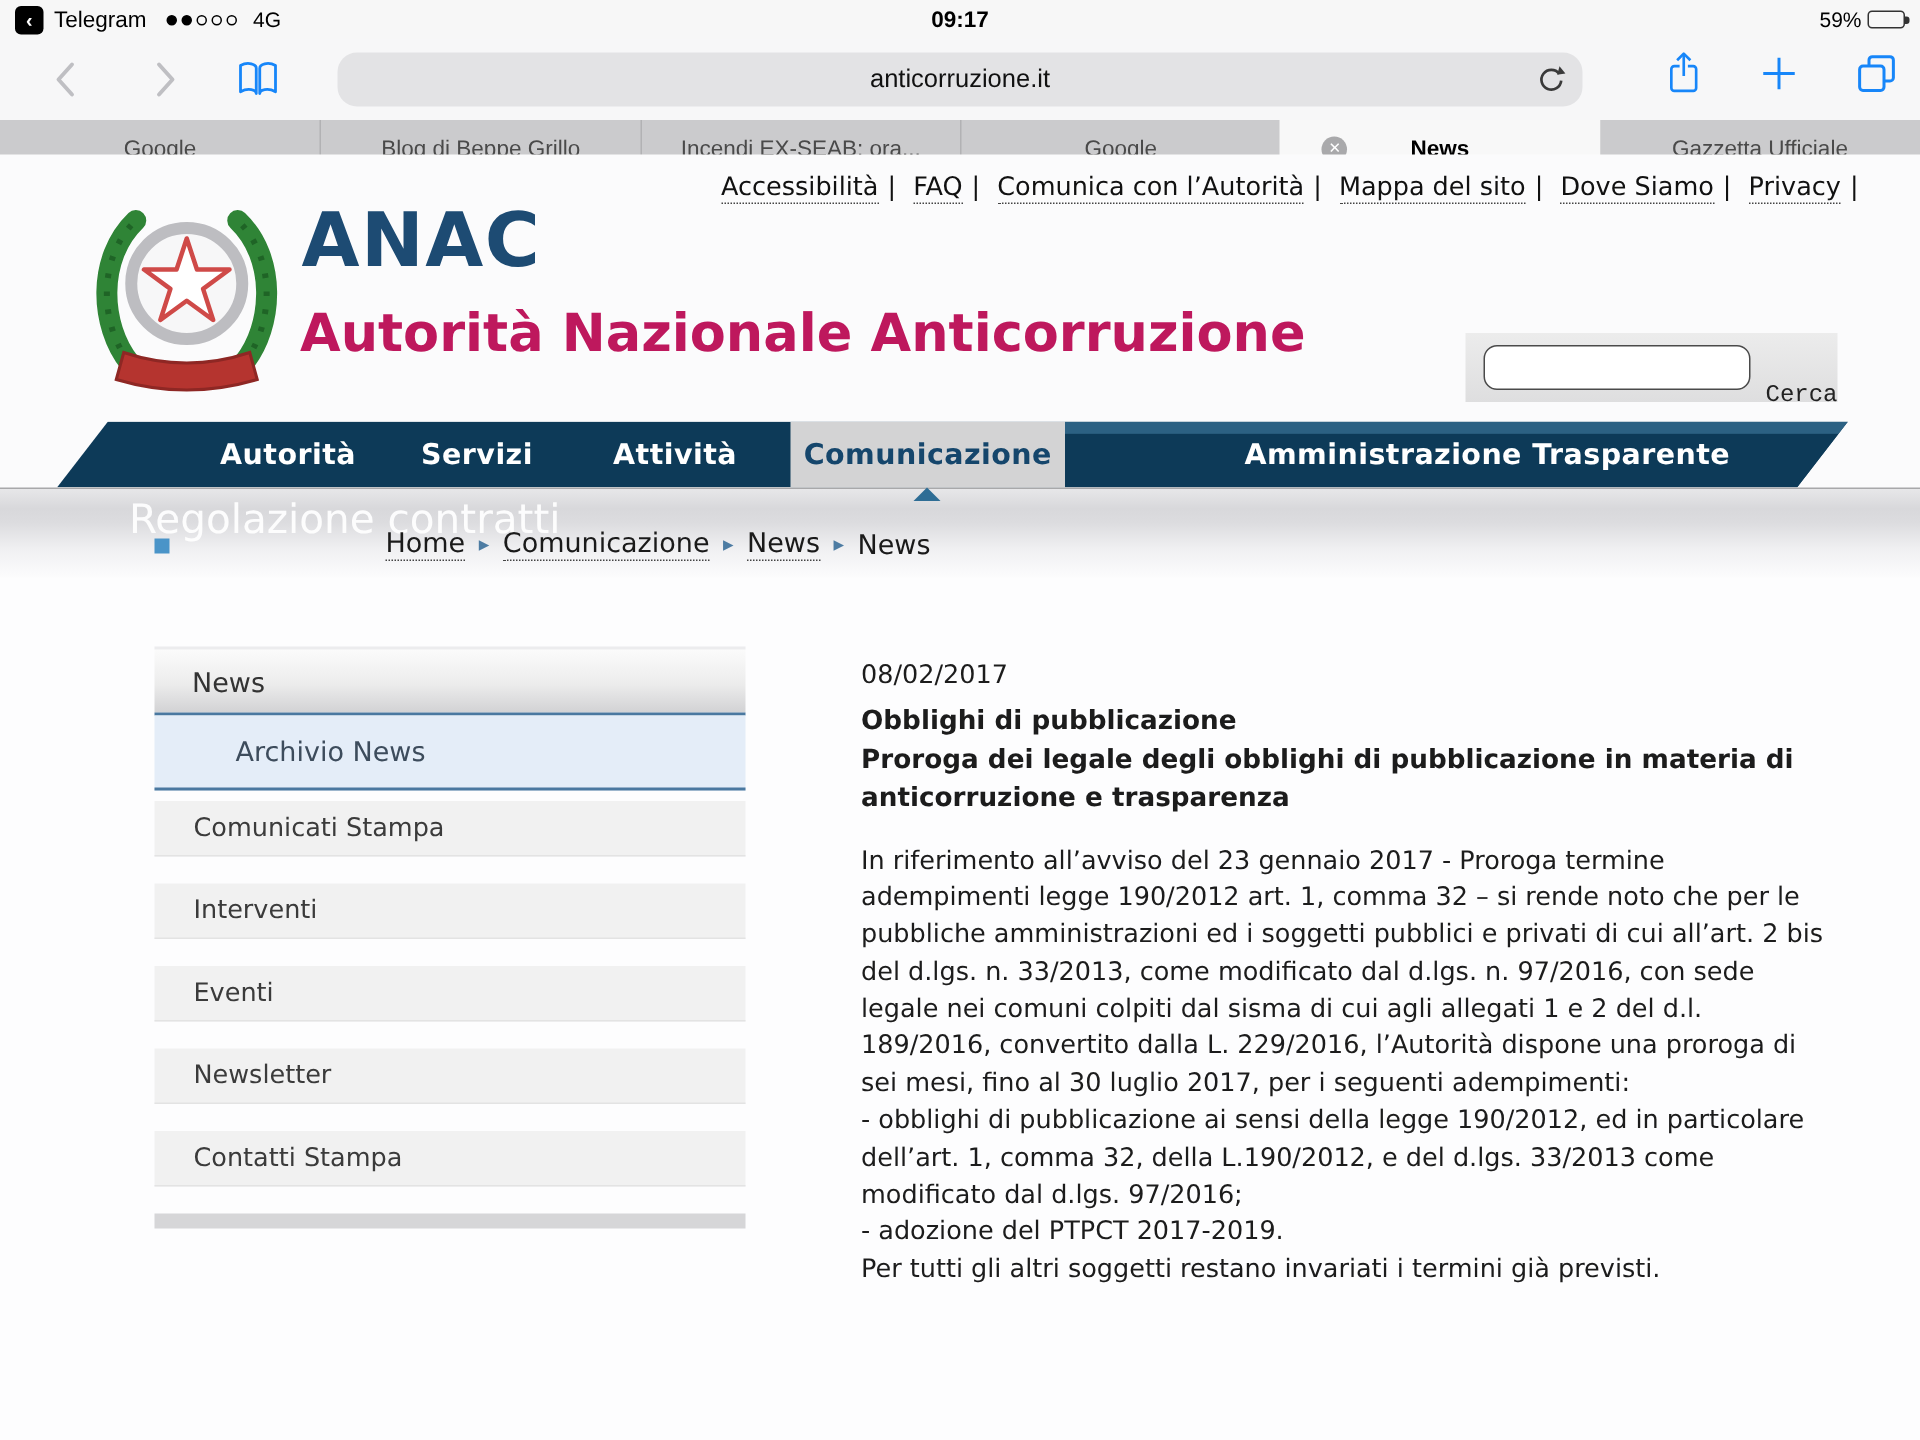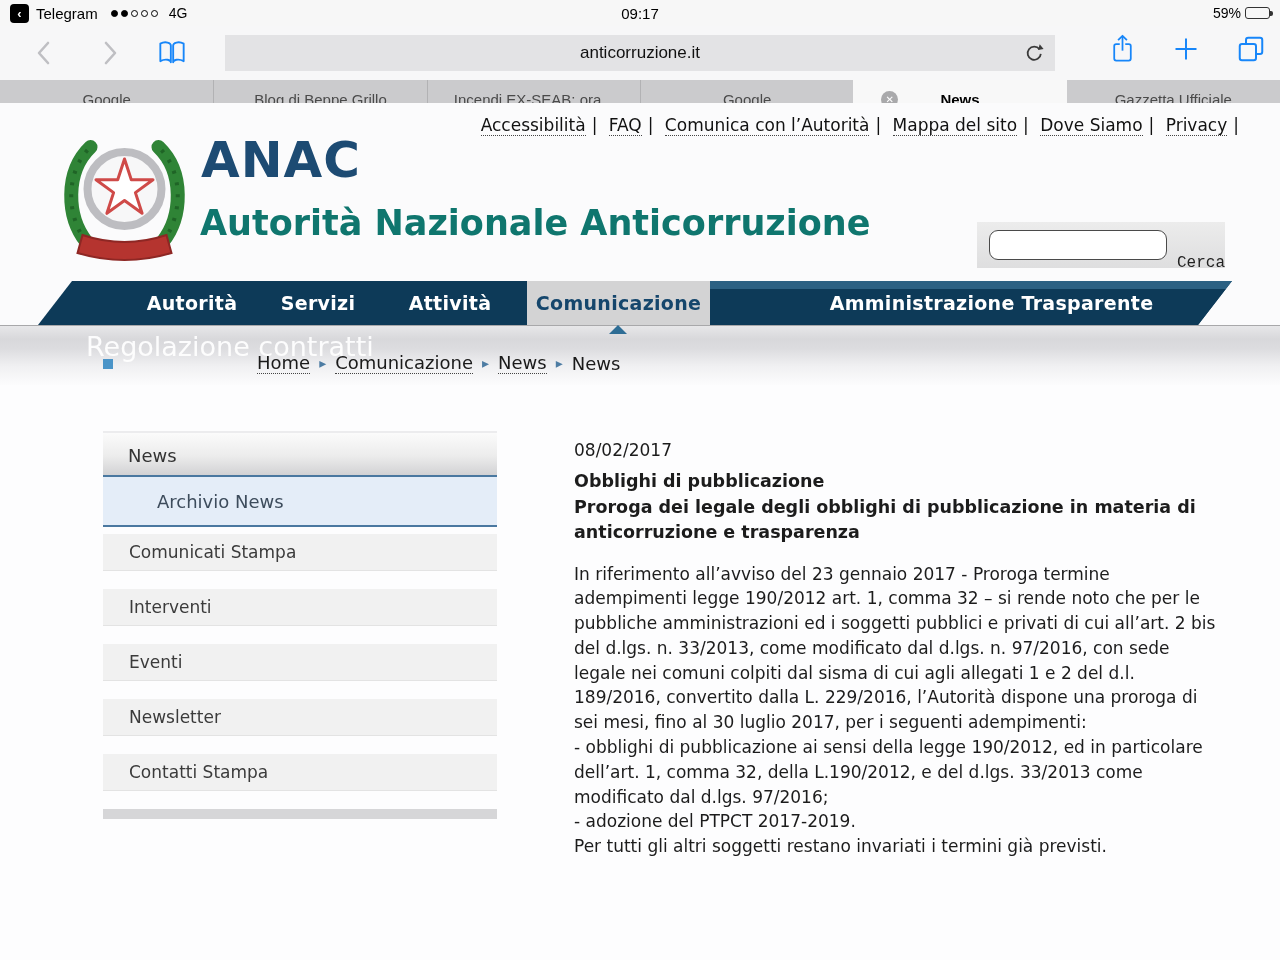--- a/index.html
+++ b/index.html
@@ -12,32 +12,32 @@
                background:#f7f7f7; display:flex; align-items:center; padding:0 10px;
                font-size:15px; color:#000; }
   .sb-left { display:flex; align-items:center; gap:7px; }
   .app-chip { width:19px; height:19px; background:#000; border-radius:4px; color:#fff;
               display:flex; align-items:center; justify-content:center; font-size:13px; font-weight:bold; }
   .sb-app { font-weight:400; }
   .sig { display:flex; gap:3px; margin-left:6px; }
   .sig i { width:7px; height:7px; border-radius:50%; border:1px solid #000; display:block; }
   .sig i.on { background:#000; }
   .sb-net { font-size:14px; margin-left:4px; }
-  .sb-center { position:absolute; left:0; right:0; text-align:center; font-weight:400; font-size:15px; pointer-events:none; }
+  .sb-center { position:absolute; left:0; right:0; text-align:center; font-weight:700; font-size:15px; pointer-events:none; }
   .sb-right { margin-left:auto; display:flex; align-items:center; gap:4px; font-size:14px; }
   .batt { position:relative; width:25px; height:12px; border:1px solid #333; border-radius:3px; padding:1px; }
   .batt .fill { height:100%; width:59%; background:#000; border-radius:1px; }
   .batt .nub { position:absolute; right:-4px; top:3px; width:3px; height:5px; background:#333; border-radius:0 2px 2px 0; }
 
   
   .toolbar { position:absolute; left:0; top:26px; width:1280px; height:54px; background:#f7f7f8;
              display:flex; align-items:center; }
   .navbtn { width:40px; height:40px; display:flex; align-items:center; justify-content:center; }
   .urlbar { position:absolute; left:225px; top:9px; width:830px; height:36px; background:#e3e3e5;
-            border-radius:0; display:flex; align-items:center; justify-content:center;
+            border-radius:13px; display:flex; align-items:center; justify-content:center;
             font-size:17px; color:#111; }
   .url-reload { position:absolute; right:10px; top:6px; }
   .tb-right { position:absolute; right:14px; top:7px; display:flex; gap:36px; align-items:center; }
 
   
   .tabstrip { position:absolute; left:0; top:80px; width:1280px; height:39px; background:#c9c9cb;
               display:flex; border-bottom:1px solid #b5b5b7; }
   .tab { width:213.33px; height:39px; display:flex; align-items:center; justify-content:center;
          font-size:15px; color:#4a4a4a; border-left:1px solid #b2b2b4; position:relative;
          background:#cbcbcd; white-space:nowrap; overflow:hidden; }
@@ -53,21 +53,21 @@
           font-family:"DejaVu Sans", sans-serif; }
 
   .utility { position:absolute; right:35px; top:12px; font-size:17px; color:#111; }
   .utility a { color:#111; text-decoration:none; border-bottom:1px dotted #444; cursor:pointer; }
   .utility .sep { margin:0 6px; border:none; }
 
   .emblem { position:absolute; left:52px; top:14px; }
   .brand-acronym { position:absolute; left:201px; top:28px; font-size:50px; font-weight:700;
                    color:#1d4b73; letter-spacing:1px; }
   .brand-name { position:absolute; left:200px; top:100px; font-size:35px; font-weight:700;
-                color:#0f766e; }
+                color:#be185d; }
 
   .searchbox { position:absolute; left:977px; top:119px; width:248px; height:46px;
                background:linear-gradient(180deg,#ececec,#dededf); display:flex; align-items:center; padding:0 12px; }
   .searchbox input { width:178px; height:30px; border:1.5px solid #4a4a4a; border-radius:9px;
                      background:#fff; outline:none; font-size:15px; padding:0 8px; }
   .searchbox .cerca { margin-left:10px; font-size:16px; color:#222;
                       font-family:Liberation Mono, monospace;margin-top:35px; }
 
   .mainnav { position:absolute; left:0; top:178px; width:1280px; height:44px; background:#0d3a58;
              clip-path:polygon(72px 0, 1232px 0, 1198px 100%, 38px 100%); color:#fff; }

